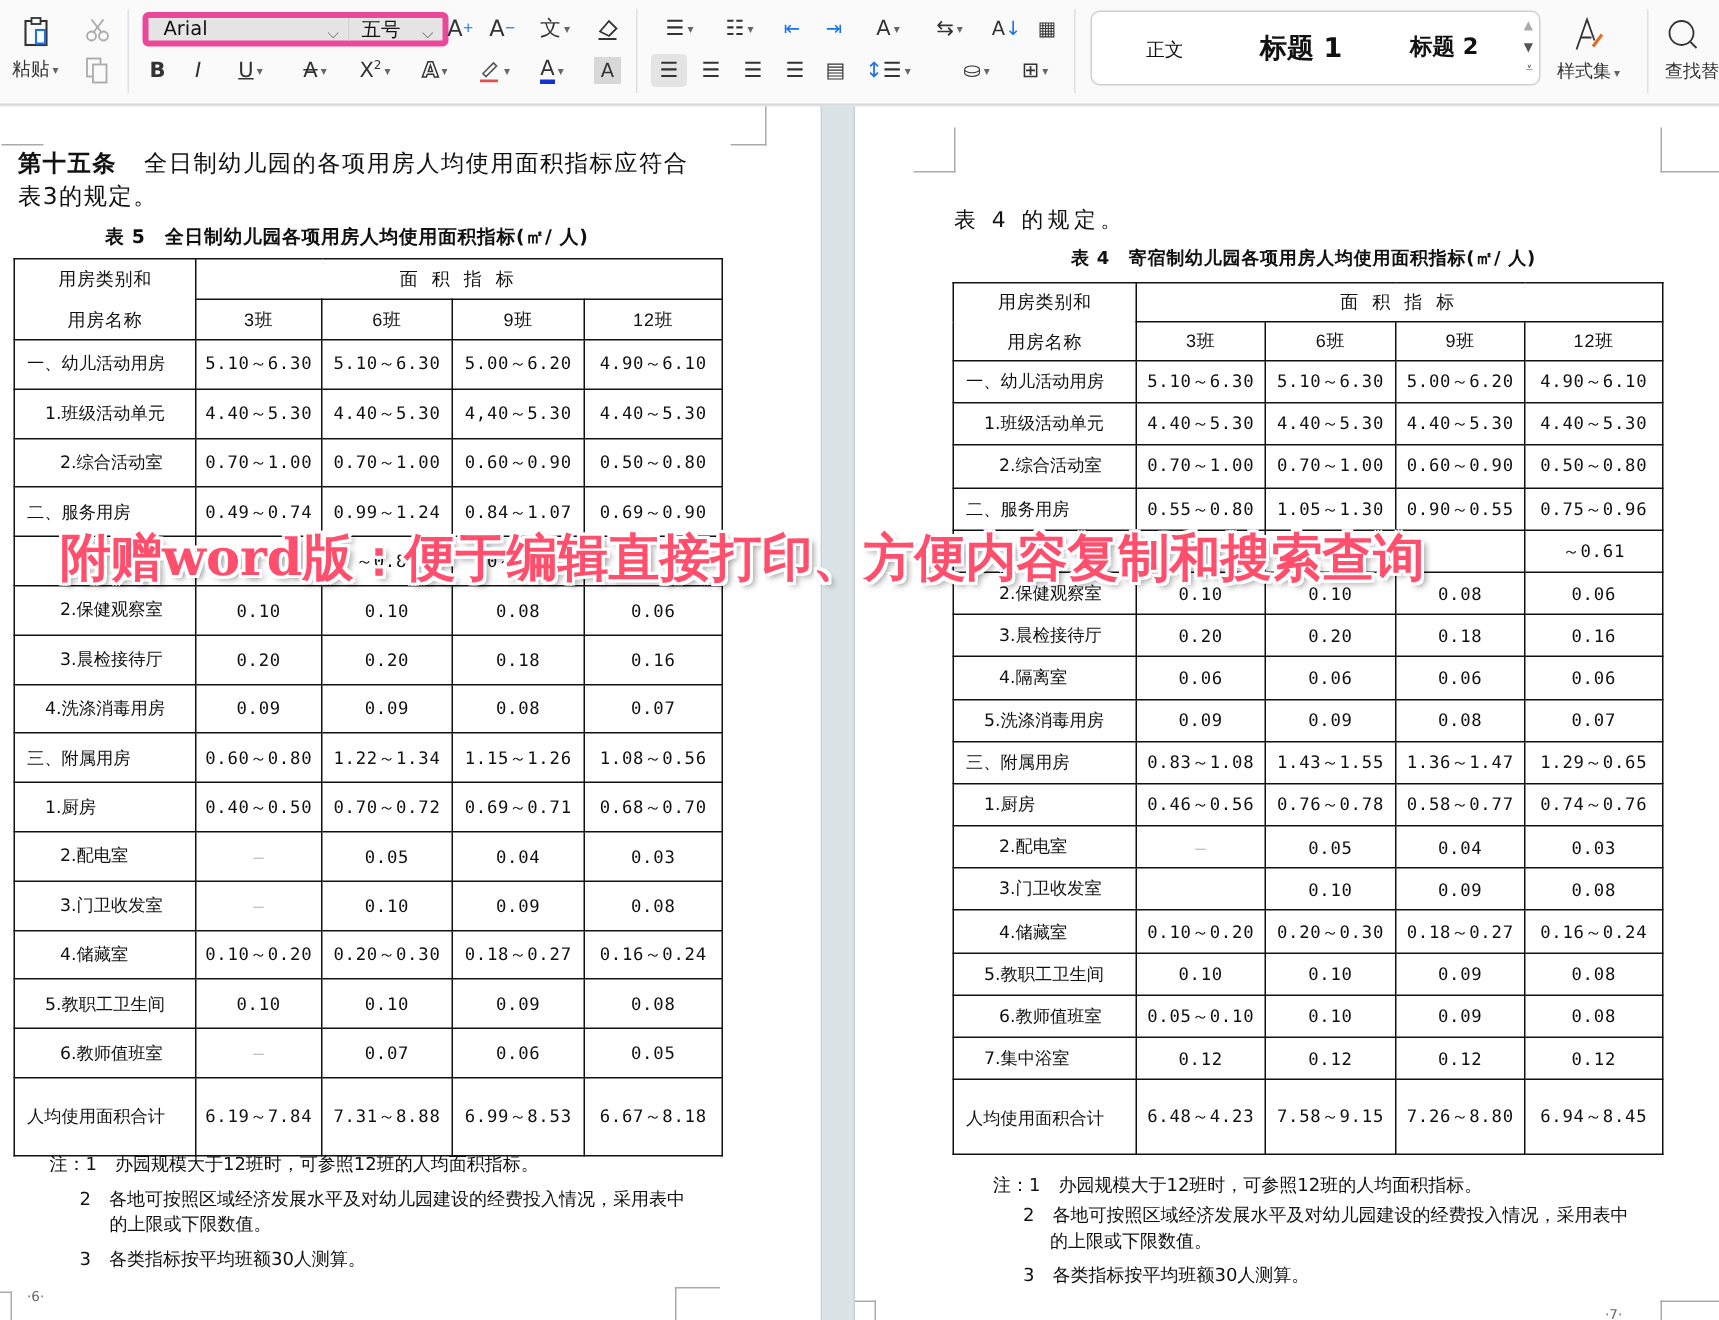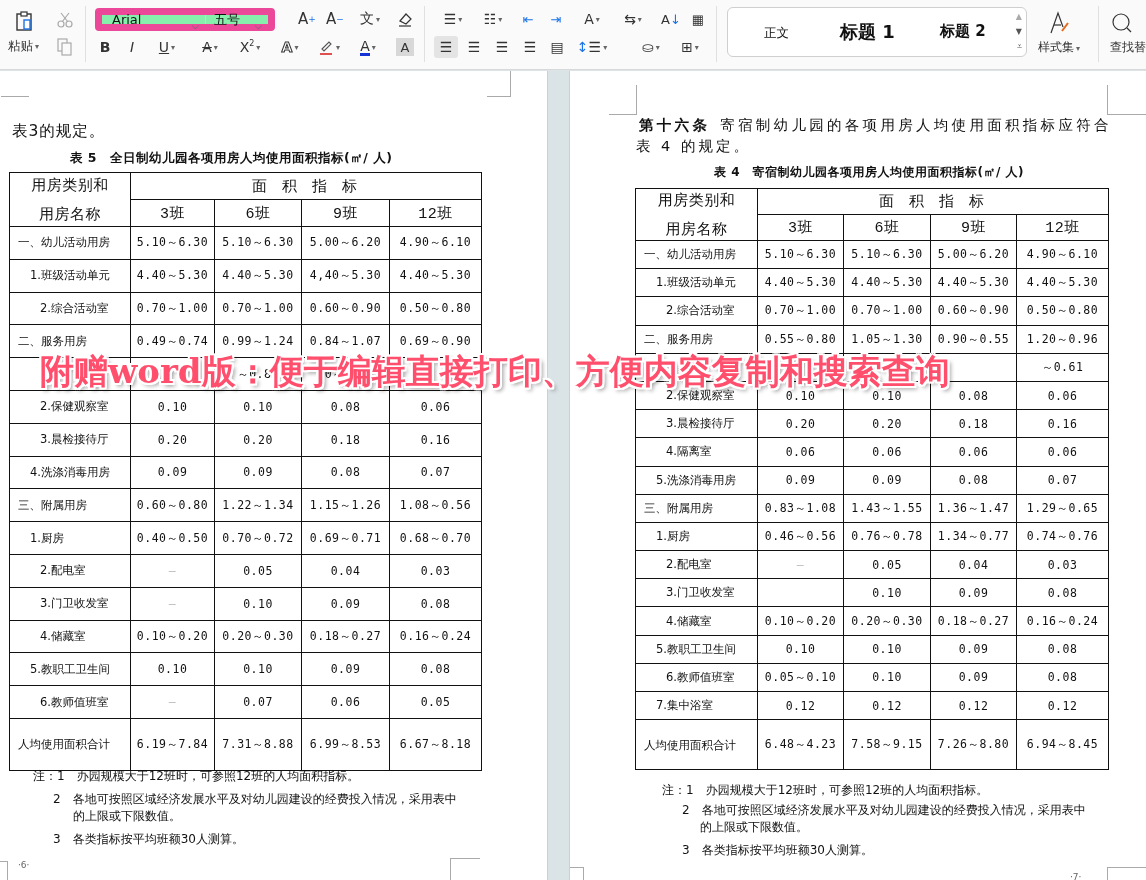--- a/index.html
+++ b/index.html
@@ -1,38 +1,38 @@
 <!DOCTYPE html>
 <html><head>
 <meta charset="utf-8">
 <style>
 *{box-sizing:border-box;margin:0;padding:0}
 html,body{width:1146px;height:880px;overflow:hidden;background:#dce4e7;font-family:"DejaVu Sans","Liberation Sans",sans-serif;color:#111}
 .ribbon{position:absolute;left:0;top:0;width:1146px;height:70px;background:#fafafa;border-bottom:1px solid #d8d8d8}
 .rb{position:absolute;display:flex;align-items:center;justify-content:center;font-size:13px;color:#333;cursor:default}
 .rb svg{display:block}
 .sep{position:absolute;top:6px;width:1px;height:56px;background:#e0e0e0}
-.fontbox{position:absolute;left:95px;top:8px;width:180px;height:23px;border:7px solid #ec4899;border-radius:4px;background:#86efac;display:flex;font-size:13px}
+.fontbox{position:absolute;left:95px;top:8px;width:204px;height:23px;border:4px solid #ec4899;border-radius:4px;background:#e5e5e5;display:flex;font-size:13px}
 .fontbox .f{flex:1;display:flex;align-items:center;padding-left:10px;border-right:1px solid #d5d5d5;position:relative}
 .fontbox .s{width:62px;display:flex;align-items:center;padding-left:8px;position:relative}
 .caret{position:absolute;right:6px;top:5px;font-size:10px;color:#666}
 .small-caret{font-size:8px;color:#666;margin-left:2px}
 .stylebox{position:absolute;left:727px;top:7px;width:300px;height:50px;border:1px solid #cfcfcf;border-radius:6px;background:#fff}
 .stylebox .st{position:absolute;top:13px;font-family:"DejaVu Sans",sans-serif}
 .gap{position:absolute;left:547px;top:71px;width:23px;height:809px;background:#dae3e6;border-left:1px solid #c8d2d6;border-right:1px solid #c8d2d6}
 .page{position:absolute;background:#fff;top:71px;height:809px}
 .pageL{left:0;width:547px}
 .pageR{left:570px;width:576px}
 .crop{position:absolute;border-color:#aaa;border-style:solid;width:28px;height:28px}
 .ptext{position:absolute;font-family:"DejaVu Sans",sans-serif;color:#111;letter-spacing:1px}
 .cap{position:absolute;font-size:12.5px;font-weight:bold;letter-spacing:.5px;white-space:nowrap}
 table.t{position:absolute;border-collapse:collapse;font-size:11.5px;table-layout:fixed}
 table.t td{border:1px solid #111;text-align:center;vertical-align:middle;font-family:"DejaVu Sans Mono","Liberation Mono",monospace;letter-spacing:.5px;padding:0 2px}
 table.t td.lbl{font-family:"DejaVu Sans",sans-serif;letter-spacing:0;font-size:11.5px}
-table.t td.hd{font-family:Liberation Mono, monospace;font-size:15px}
+table.t td.hd{font-family:Liberation Sans, sans-serif;font-size:12px}
 td.l1{text-align:left!important;padding-left:8px!important}
 td.l2{text-align:left!important;padding-left:20px!important}
 td.l3{text-align:left!important;padding-left:30px!important}
 td.dash{color:#bbb}
 .notes{position:absolute;font-size:12px;line-height:17px;font-family:"DejaVu Sans",sans-serif}
 .notes div{white-space:nowrap}
 .pnum{position:absolute;font-size:9px;color:#666}
 .banner{position:absolute;left:40px;top:349px;white-space:nowrap;font-family:"DejaVu Serif","Liberation Serif",serif;font-weight:bold;font-size:34px;color:#ff4f6d;letter-spacing:0px;
   text-shadow:-2px -2px 0 #fff,2px -2px 0 #fff,-2px 2px 0 #fff,2px 2px 0 #fff,0 -2px 0 #fff,0 2px 0 #fff,-2px 0 0 #fff,2px 0 0 #fff,3px 3px 4px rgba(0,0,0,.45)}
 </style>
@@ -203,20 +203,23 @@
       </svg>
     <div style="margin-top:4px;white-space:nowrap">查找替</div>
   </div>
 </div>
 
 <div class="gap"></div>
 
 <div class="page pageL">
   <div class="crop" style="left:1px;top:0;border-width:0 0 1px 0;width:28px;height:26px"></div>
   <div class="crop" style="left:510px;top:0;border-width:0 1px 1px 0;height:26px;width:24px;left:487px"></div>
+  <div class="ptext" style="left:12px;top:28px;font-size:15.5px;white-space:nowrap">
+    <span style="font-weight:bold;margin-right:18px">第十五条</span><span>全日制幼儿园的各项用房人均使用面积指标应符合</span>
+  </div>
   <div class="ptext" style="left:12px;top:50px;font-size:15.5px">表3的规定。</div>
   <div class="cap" style="left:70px;top:79px">表 5　全日制幼儿园各项用房人均使用面积指标(㎡/ 人)</div>
 
   <table class="t" id="tblL" style="left:9px;top:101px;width:472px">
     <colgroup>
         <col style="width:121px">
         <col style="width:84px">
         <col style="width:87px">
         <col style="width:88px">
         <col style="width:92px">
@@ -357,23 +360,20 @@
     <div style="margin-left:20px;margin-top:6px">3　各类指标按平均班额30人测算。</div>
   </div>
   <div class="crop" style="left:0;top:790px;border-width:1px 1px 0 0;width:8px;height:20px"></div>
   <div class="crop" style="left:450px;top:787px;border-width:1px 0 0 1px;width:30px;height:22px"></div>
   <div class="pnum" style="left:18px;top:789px">·6·</div>
 </div>
 
 <div class="page pageR">
   <div class="crop" style="left:39px;top:14px;border-width:0 1px 1px 0;width:28px;height:30px"></div>
   <div class="crop" style="left:537px;top:14px;border-width:0 0 1px 1px;width:40px;height:30px"></div>
-  <div class="ptext" style="left:69px;top:45px;font-size:14.5px;white-space:nowrap;letter-spacing:3.3px">
-    <span style="font-weight:bold;margin-right:10px">第十六条</span><span>寄宿制幼儿园的各项用房人均使用面积指标应符合</span>
-  </div>
   <div class="ptext" style="left:66px;top:66px;font-size:14.5px;letter-spacing:3px">表 4 的规定。</div>
   <div class="cap" style="left:144px;top:93px;font-size:12px">表 4　寄宿制幼儿园各项用房人均使用面积指标(㎡/ 人)</div>
 
   <table class="t" id="tblR" style="left:65px;top:117px;width:473px">
     <colgroup>
         <col style="width:122px">
         <col style="width:86px">
         <col style="width:87px">
         <col style="width:86px">
         <col style="width:92px">
@@ -411,21 +411,21 @@
           <td class="">0.70～1.00</td>
           <td class="">0.70～1.00</td>
           <td class="">0.60～0.90</td>
           <td class="">0.50～0.80</td>
         </tr>
         <tr style="height:28.2px">
           <td class="lbl l1">二、服务用房</td>
           <td class="">0.55～0.80</td>
           <td class="">1.05～1.30</td>
           <td class="">0.90～0.55</td>
-          <td class="">1.20～0.96</td>
+          <td class="">0.75～0.96</td>
         </tr>
         <tr style="height:28.2px">
           <td class="lbl l2"></td>
           <td class=""></td>
           <td class=""></td>
           <td class=""></td>
           <td class="">～0.61</td>
         </tr>
         <tr style="height:28.2px">
           <td class="lbl l3">2.保健观察室</td>
@@ -459,21 +459,21 @@
           <td class="lbl l1">三、附属用房</td>
           <td class="">0.83～1.08</td>
           <td class="">1.43～1.55</td>
           <td class="">1.36～1.47</td>
           <td class="">1.29～0.65</td>
         </tr>
         <tr style="height:28.2px">
           <td class="lbl l2">1.厨房</td>
           <td class="">0.46～0.56</td>
           <td class="">0.76～0.78</td>
-          <td class="">1.34～0.77</td>
+          <td class="">0.58～0.77</td>
           <td class="">0.74～0.76</td>
         </tr>
         <tr style="height:28.2px">
           <td class="lbl l3">2.配电室</td>
           <td class="dash">–</td>
           <td class="">0.05</td>
           <td class="">0.04</td>
           <td class="">0.03</td>
         </tr>
         <tr style="height:28.2px">

